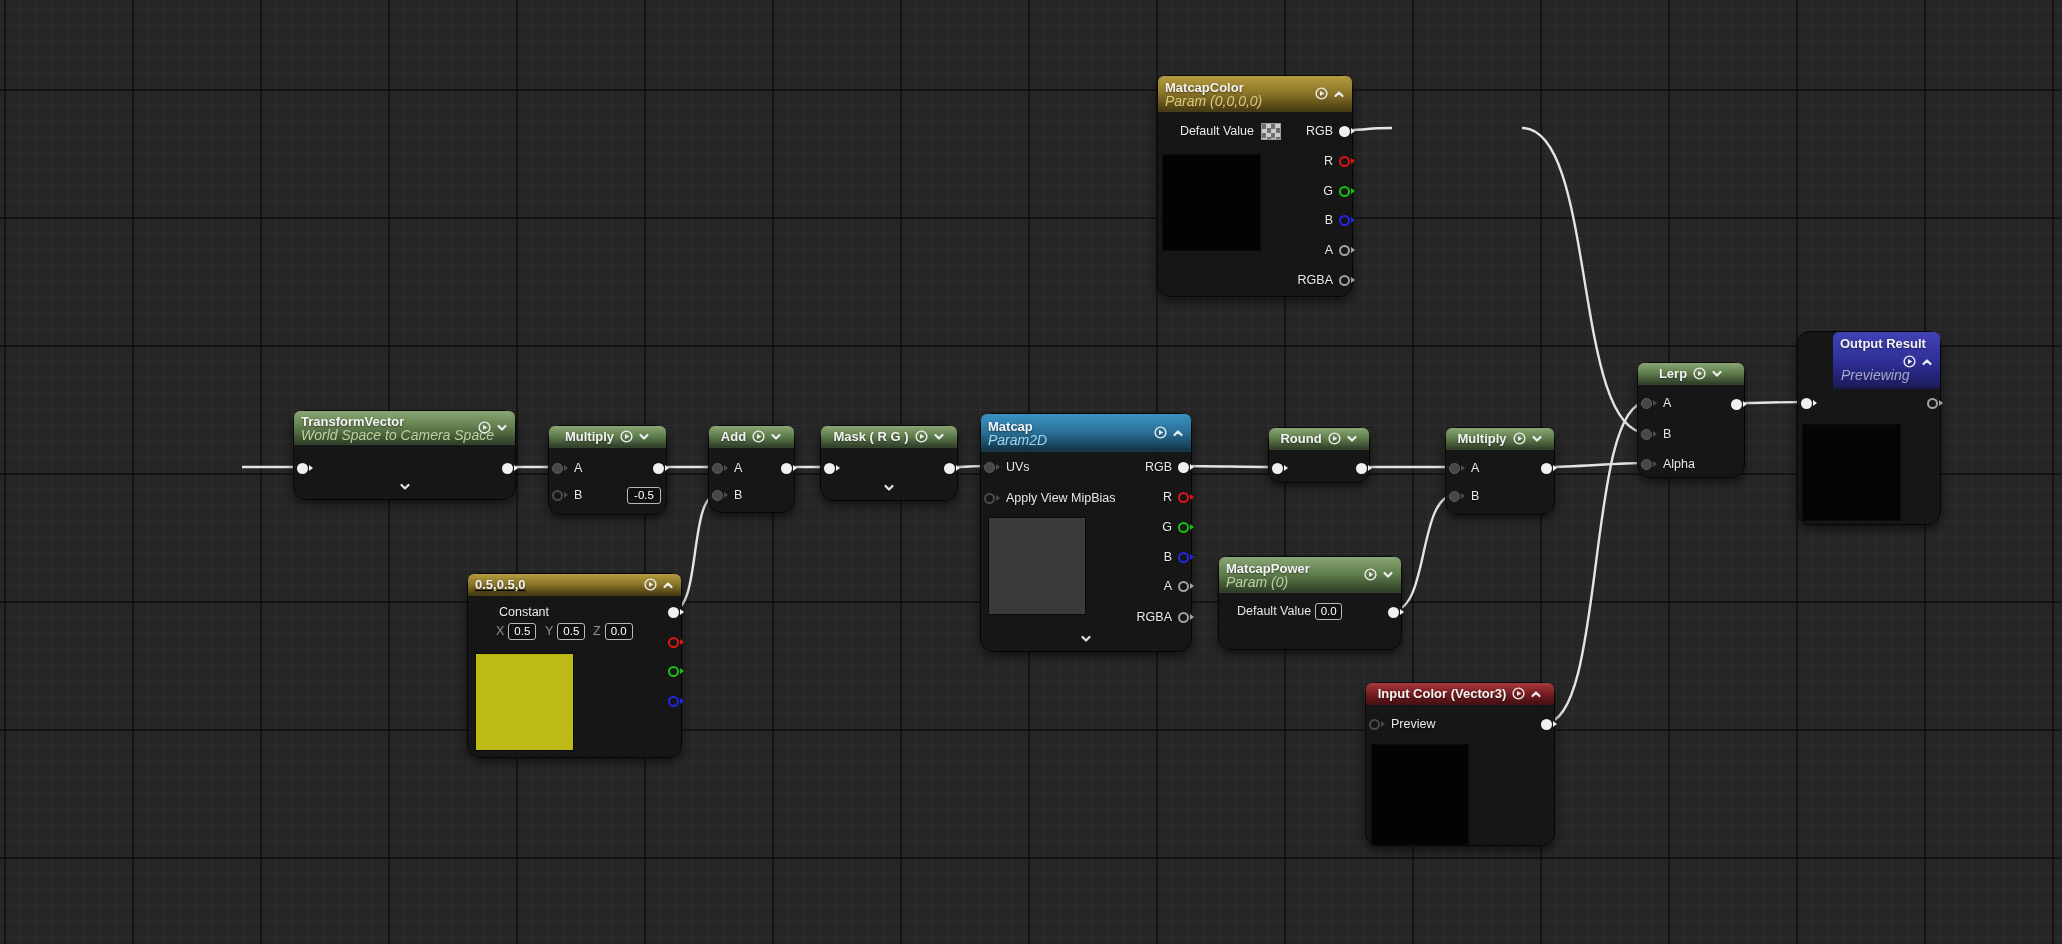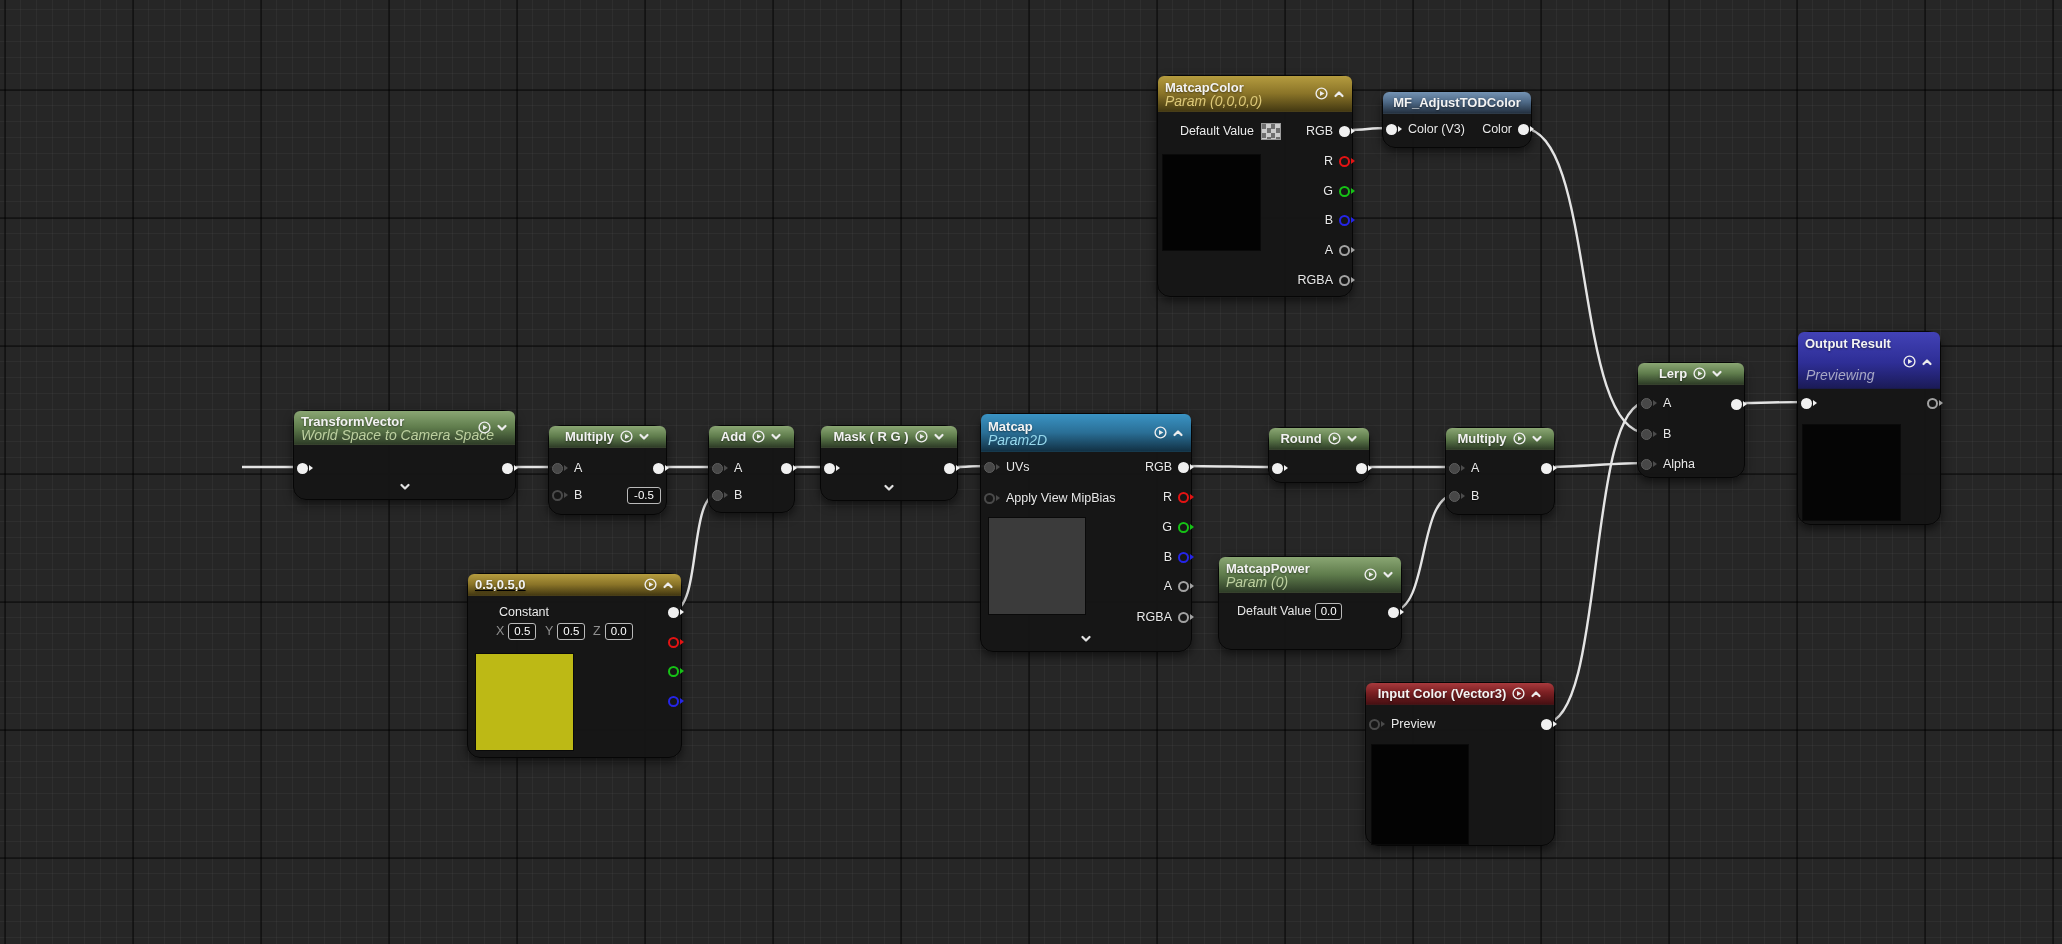--- a/index.html
+++ b/index.html
@@ -402,37 +402,20 @@
         <span class="plabel">A</span>
         <span class="pdot"></span>
         <span class="parr"></span>
       </div>
       <div class="pin out ps-gray" style="top: 196px;">
         <span class="plabel">RGBA</span>
         <span class="pdot"></span>
         <span class="parr"></span>
       </div>
     </div>
-    <div class="node" style="left: 1382px; top: 91px; width: 150px; height: 57px;">
-      <div class="nh h-steel center">
-        <div class="nh-text">
-          <div class="nt">MF_AdjustTODColor</div>
-        </div>
-      </div>
-      <div class="pin in ps-white" style="top: 29px;">
-        <span class="pdot"></span>
-        <span class="parr"></span>
-        <span class="plabel">Color (V3)</span>
-      </div>
-      <div class="pin out ps-white" style="top: 29px;">
-        <span class="plabel">Color</span>
-        <span class="pdot"></span>
-        <span class="parr"></span>
-      </div>
-    </div>
     <div class="node" style="left: 467px; top: 573px; width: 215px; height: 185px; text-decoration: underline;">
       <div class="nh h-gold">
         <div class="nh-text">
           <div class="nt">0.5,0.5,0</div>
         </div>
         <div class="nh-icons">
           <span class="hicon">
             <svg width="13" height="13" viewBox="0 0 13 13">
               <circle cx="6.5" cy="6.5" r="5.4" fill="none" stroke="#ececec" stroke-width="1.4"></circle>
               <path d="M5 3.9 L9.4 6.5 L5 9.1 Z" fill="#ececec"></path>
@@ -568,21 +551,21 @@
         <span class="pdot"></span>
         <span class="parr"></span>
         <span class="plabel">Alpha</span>
       </div>
       <div class="pin out ps-white" style="top: 33px;">
         <span class="pdot"></span>
         <span class="parr"></span>
       </div>
     </div>
     <div class="node" style="left: 1797px; top: 331px; width: 144px; height: 194px;">
-      <div class="nh h-navy h3" style="height: 57px;">
+      <div class="nh h-navy h3" style="height: 57px; margin-left: 35px;">
         <div class="nh-text">
           <div class="nt">Output Result</div>
           <div class="ns">Previewing</div>
         </div>
         <div class="nh-icons">
           <span class="hicon">
             <svg width="13" height="13" viewBox="0 0 13 13">
               <circle cx="6.5" cy="6.5" r="5.4" fill="none" stroke="#ececec" stroke-width="1.4"></circle>
               <path d="M5 3.9 L9.4 6.5 L5 9.1 Z" fill="#ececec"></path>
             </svg>

